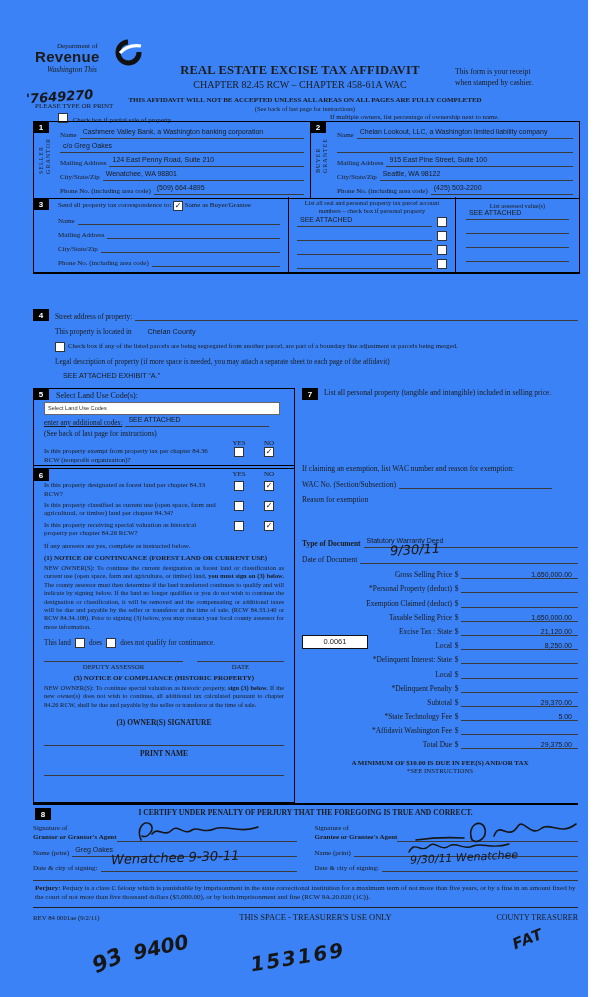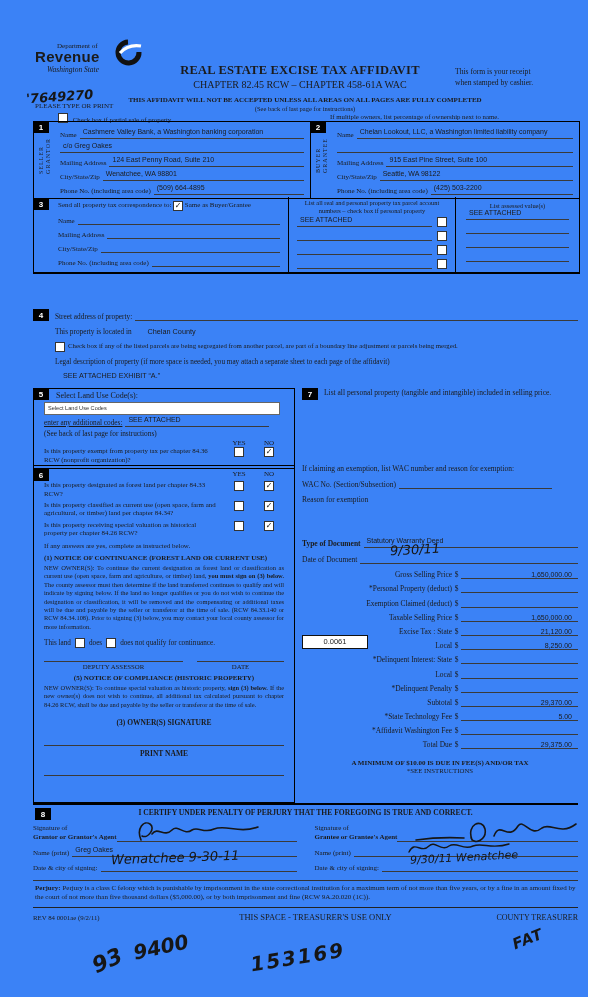--- a/index.html
+++ b/index.html
@@ -35,21 +35,21 @@
 </style>
 </head>
 <body>
 
 <div class="page">
 
   <div class="abs" style="left:35px;top:42px;width:130px;">
     <div style="position:relative;">
       <div style="font-size:7px;padding-left:22px;">Department of</div>
       <div class="sans b" style="font-size:15px;letter-spacing:0.3px;margin-top:-2px;">Revenue</div>
-      <div style="font-size:7.5px;font-style:italic;padding-left:12px;">Washington State</div>
+      <div style="font-size:7.5px;font-style:italic;padding-left:12px;">Washington This</div>
       <span class="abs" style="left:78px;top:-4px;">
         <svg width="30" height="28" viewBox="0 0 30 28">
           <path d="M15,4 a10.5,10.5 0 1,0 11,10" fill="none" stroke="#111" stroke-width="5"></path>
           <path d="M7,15 q8,-9 21,-7" fill="none" stroke="#fdfdfc" stroke-width="3.2"></path>
         </svg>
       </span>
     </div>
   </div>
 
   <div class="abs ctr" style="left:140px;top:63px;width:320px;">

